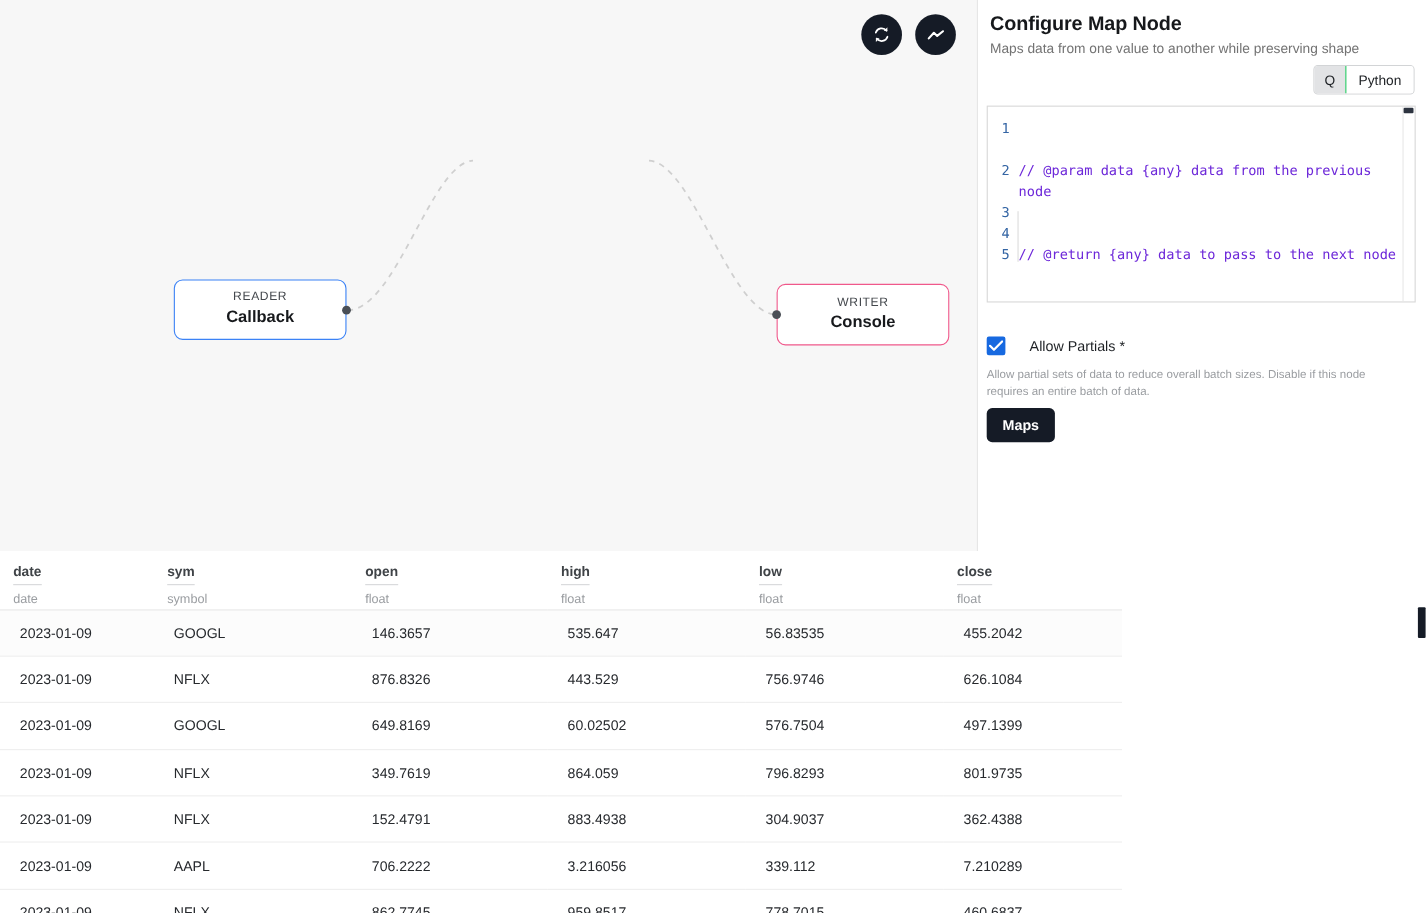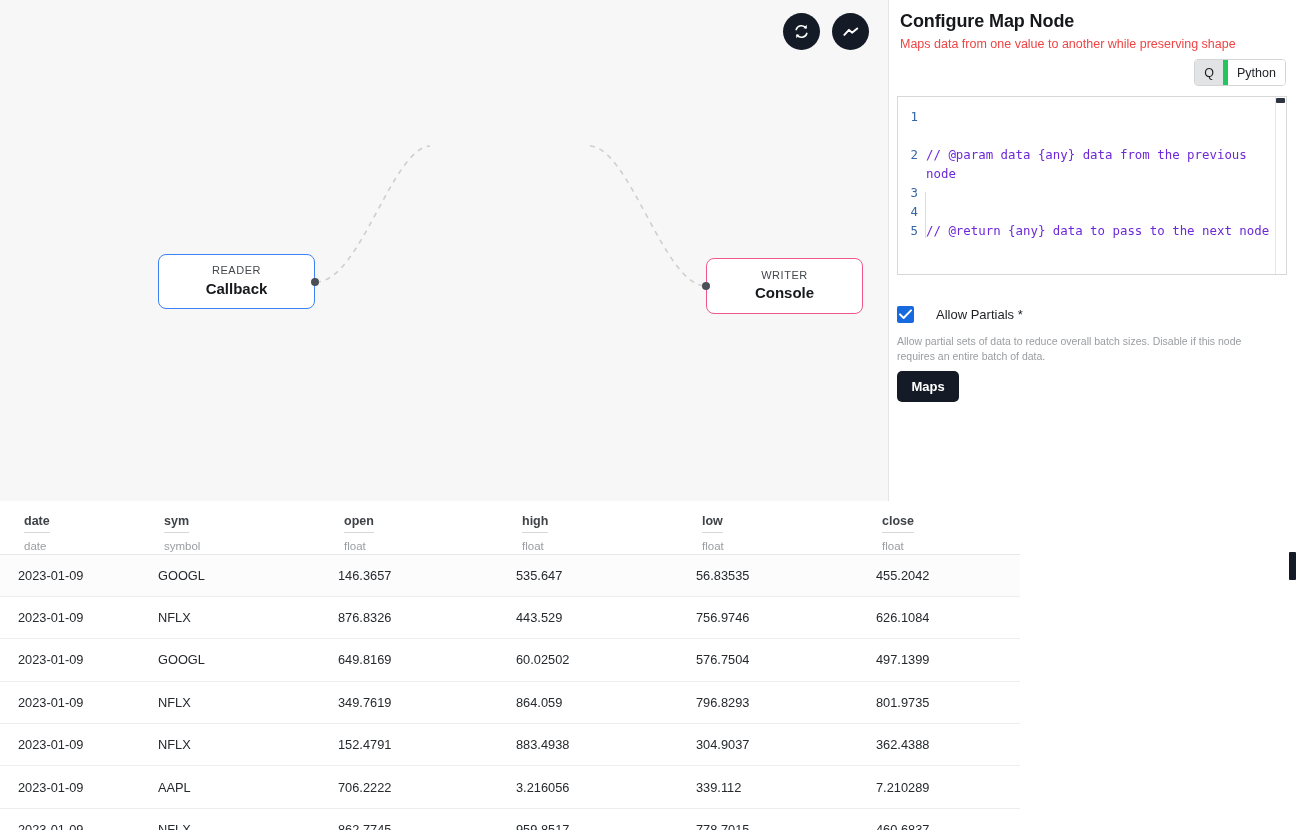--- a/index.html
+++ b/index.html
@@ -68,37 +68,37 @@
     width: 409px; height: 501px;
     background: #ffffff;
     border-left: 1px solid #e4e4e4;
     padding: 10px 11px 0 11px;
   }
   #panel-title {
     font-size: 18px; font-weight: 700; color: #16181b;
     letter-spacing: -.1px; line-height: 1.3;
   }
   #panel-sub {
-    font-size: 12.5px; color: #ef4444; margin-top: 3px; line-height: 1.35;
+    font-size: 12.5px; color: #737373; margin-top: 3px; line-height: 1.35;
   }
 
   #lang-toggle {
     position: absolute; right: 11px; top: 59px;
     display: flex; border: 1px solid #d2d4d6; border-radius: 4px;
     overflow: hidden; height: 27px;
   }
   .lang-opt {
     display: flex; align-items: center; justify-content: center;
     font-size: 12.5px; color: #1d2024; cursor: pointer;
     background: #ffffff; border: none;
     font-family: "Liberation Sans", sans-serif;
   }
   .lang-opt.sel { background: #e2e3e5; }
   #lang-q { width: 28px; }
-  #lang-python { width: 62px; border-left: 5px solid #22c55e; }
+  #lang-python { width: 62px; border-left: 1px solid #22c55e; }
 
   
   #editor {
     position: absolute; left: 897px; top: 96px;
     width: 390px; height: 179px;
     background: #ffffff; border: 1px solid #d8d8d8;
     overflow: hidden;
   }
   #code {
     display: flex; font-family: "DejaVu Sans Mono", monospace;
@@ -152,21 +152,21 @@
   }
 
   
   #table-wrap {
     position: absolute; left: 0; top: 501px;
     width: 1297px; height: 329px;
     background: #ffffff; overflow: hidden;
   }
   table { border-collapse: collapse; width: 1020px; table-layout: fixed; }
   thead th {
-    text-align: left; padding: 10px 0 0 24px; vertical-align: top;
+    text-align: left; padding: 10px 0 0 12px; vertical-align: top;
     font-weight: 400; border-bottom: 1px solid #e8e8e8;
     height: 53px;
   }
   th .cname {
     font-size: 12.5px; font-weight: 700; color: #3f4347;
     display: inline-block; padding-bottom: 4px;
     border-bottom: 1px solid #d6d8da;
   }
   th .ctype {
     display: block; font-size: 11.5px; color: #9a9da1;

